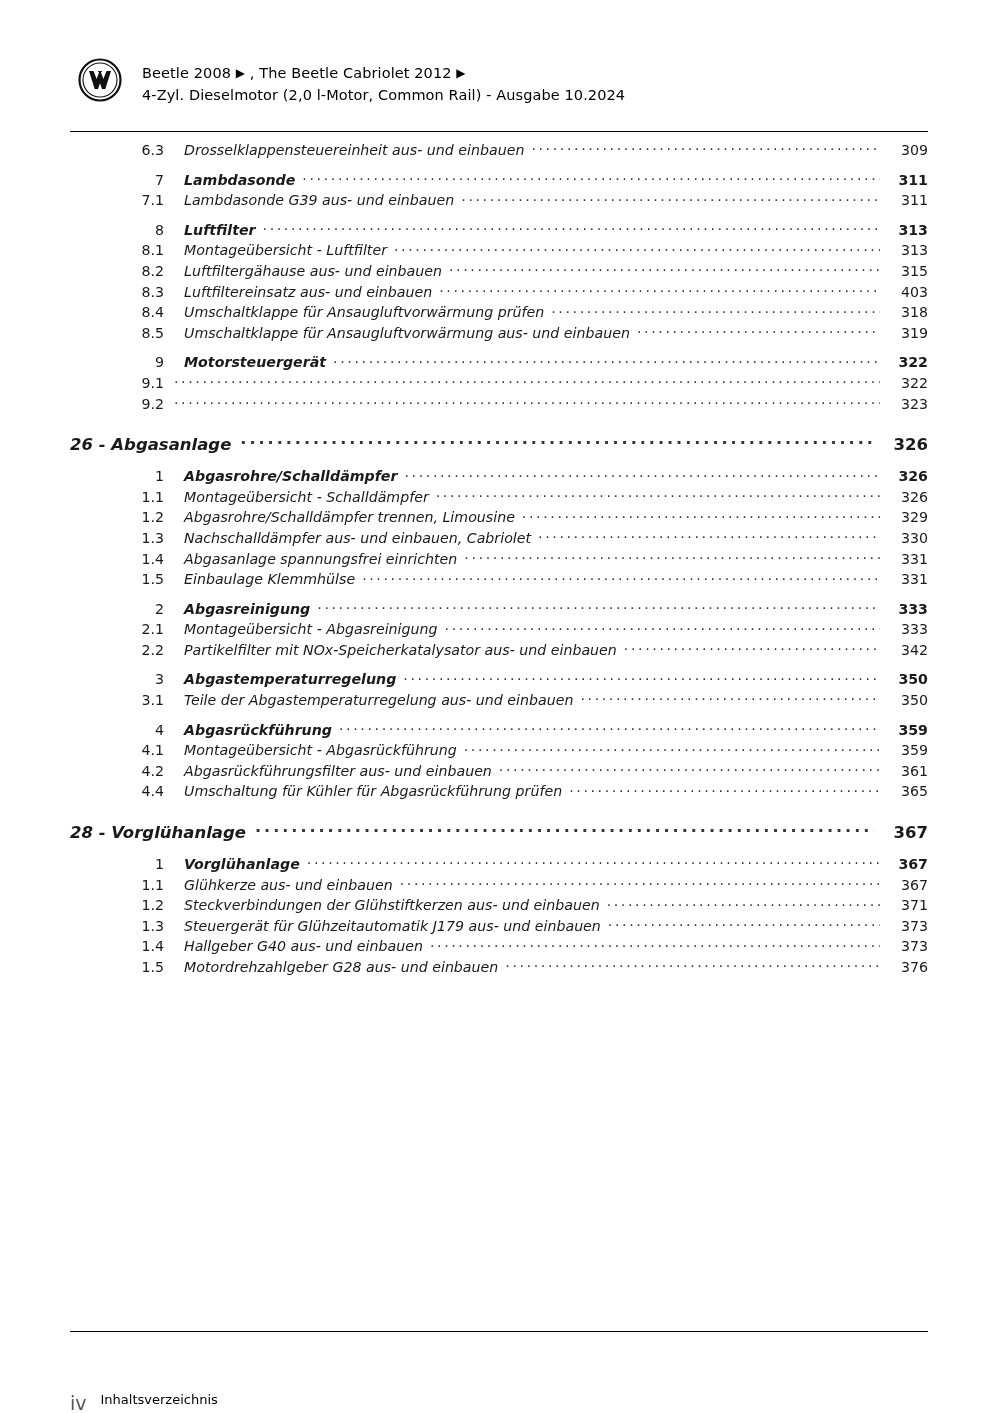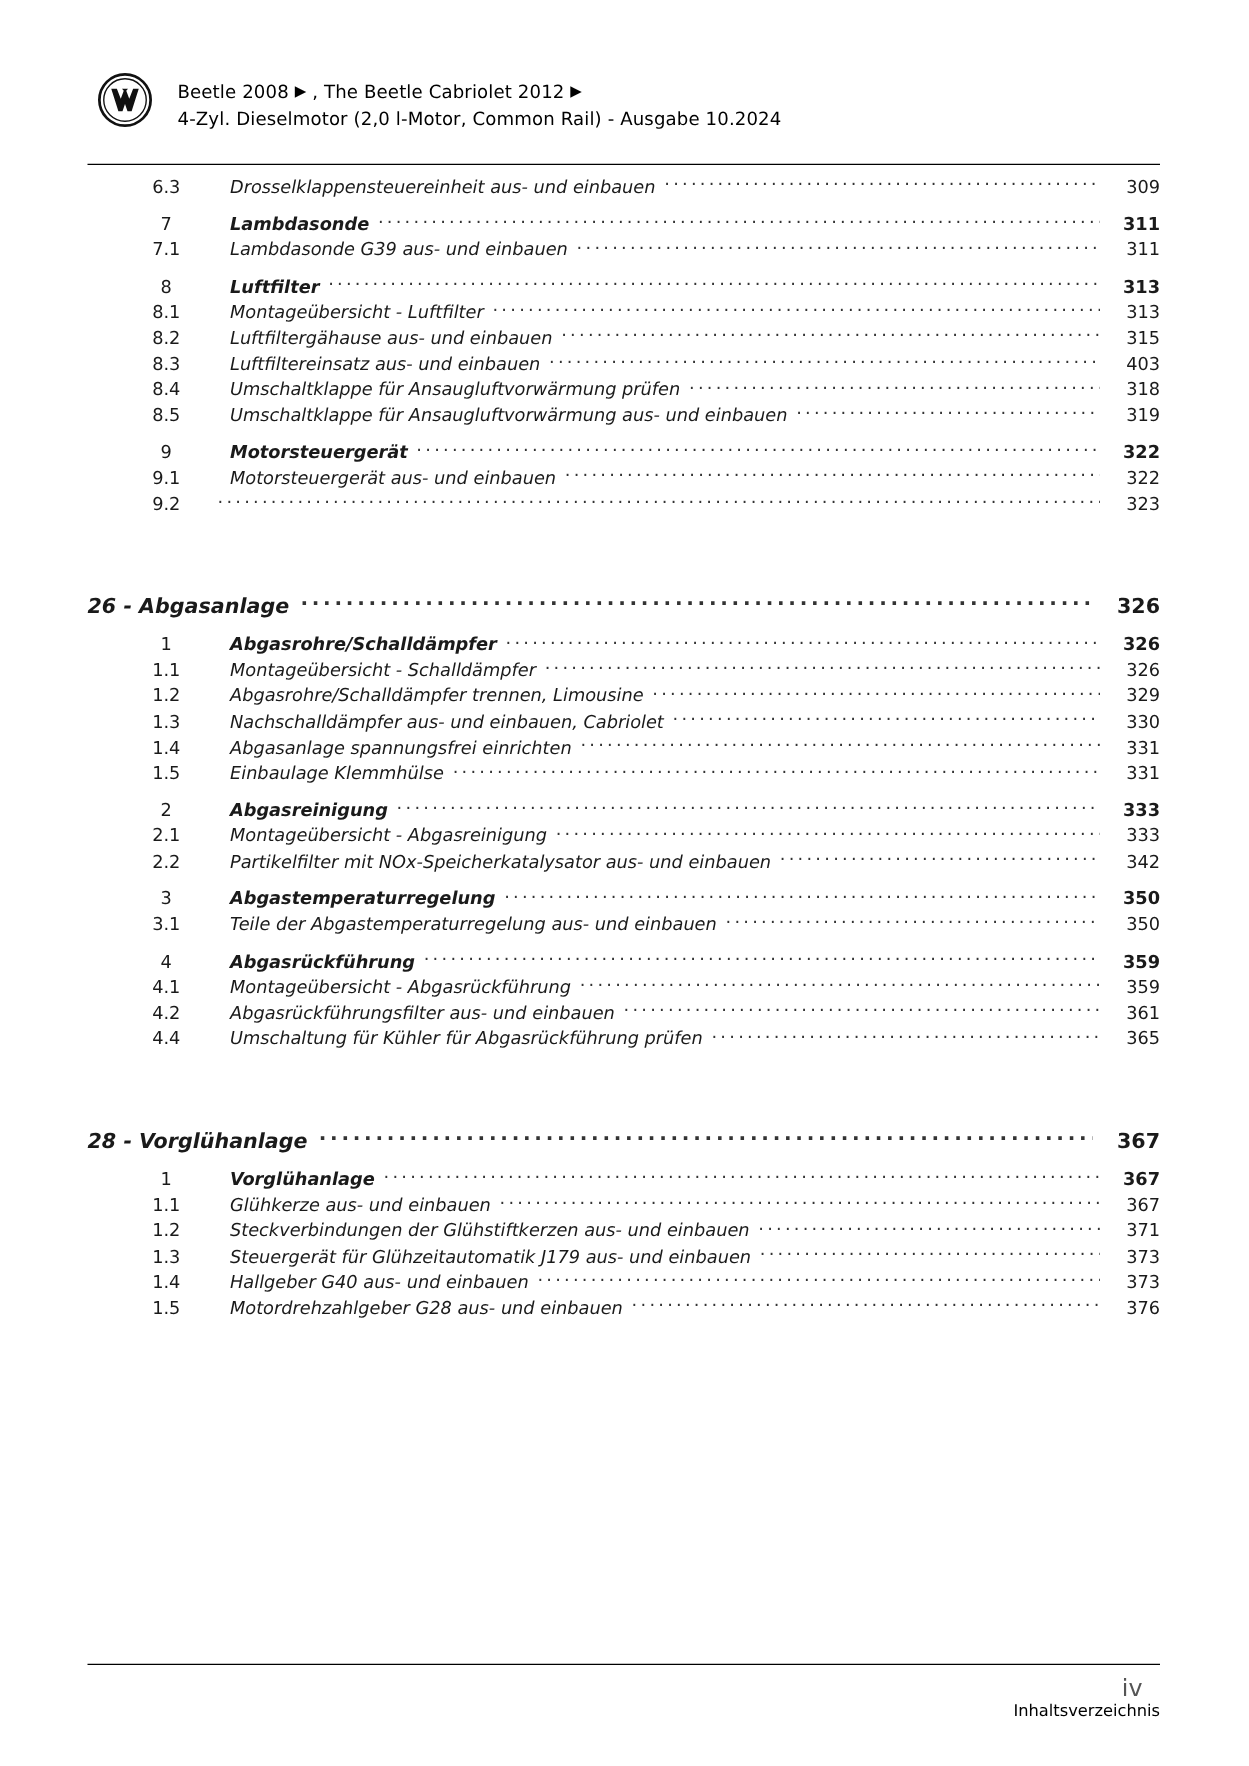--- a/index.html
+++ b/index.html
@@ -79,21 +79,21 @@
 
   .row {
     display: flex;
     align-items: baseline;
     font-size: 14.2px;
     line-height: 20.6px;
     white-space: nowrap;
   }
   .row .num {
     flex: 0 0 auto;
-    text-align: center;
+    text-align: right;
     padding-right: 10px;
   }
   .row .txt {
     flex: 0 0 auto;
     padding-right: 7px;
     font-style: italic;
   }
   .row .dots {
     flex: 1 1 auto;
     overflow: hidden;
@@ -132,47 +132,46 @@
   
   .lvl-chap {
     margin-left: 0;
     font-size: 16.5px;
     line-height: 24px;
     font-weight: bold;
     margin-top: 19px;
     margin-bottom: 9px;
   }
   .lvl-chap .num { width: 0; padding: 0; }
-  .lvl-chap .txt { padding-left: 0; padding-right: 9px; margin-top: 40px; }
+  .lvl-chap .txt { padding-left: 0; padding-right: 9px; }
   .lvl-chap .dots::before {
     letter-spacing: 3.0px;
     font-size: 16px;
   }
   .lvl-chap .pg { width: 46px; }
 
   .gap-top { margin-top: 9px; }
 
   
   .footer-rule {
     position: absolute;
     left: 70px;
     top: 1331px;
     width: 858px;
     height: 1px;
     background: #000;
   }
   .footer {
     position: absolute;
     left: 70px;
-    top: 1340px;
+    top: 1392px;
     width: 858px;
     display: flex;
-    align-items: flex-end;
+    align-items: flex-start;
     color: #555;
-    flex-direction: column;
   }
   .footer .pagenum {
     font-size: 19px;
     padding-right: 14px;
     color: #555;
   }
   .footer .label {
     font-size: 13px;
     color: #000000;
   }
@@ -259,21 +258,20 @@
         <span class="pg">319</span>
       </div>
       <div class="row lvl-sec gap-top">
         <span class="num">9</span>
         <span class="txt">Motorsteuergerät</span>
         <span class="dots"></span>
         <span class="pg">322</span>
       </div>
       <div class="row lvl-sub">
         <span class="num">9.1</span>
-        <span class="txt">Motorsteuergerät aus- und einbauen</span>
         <span class="dots"></span>
         <span class="pg">322</span>
       </div>
       <div class="row lvl-sub">
         <span class="num">9.2</span>
         <span class="dots"></span>
         <span class="pg">323</span>
       </div>
       <div class="row lvl-chap">
         <span class="num"></span>

